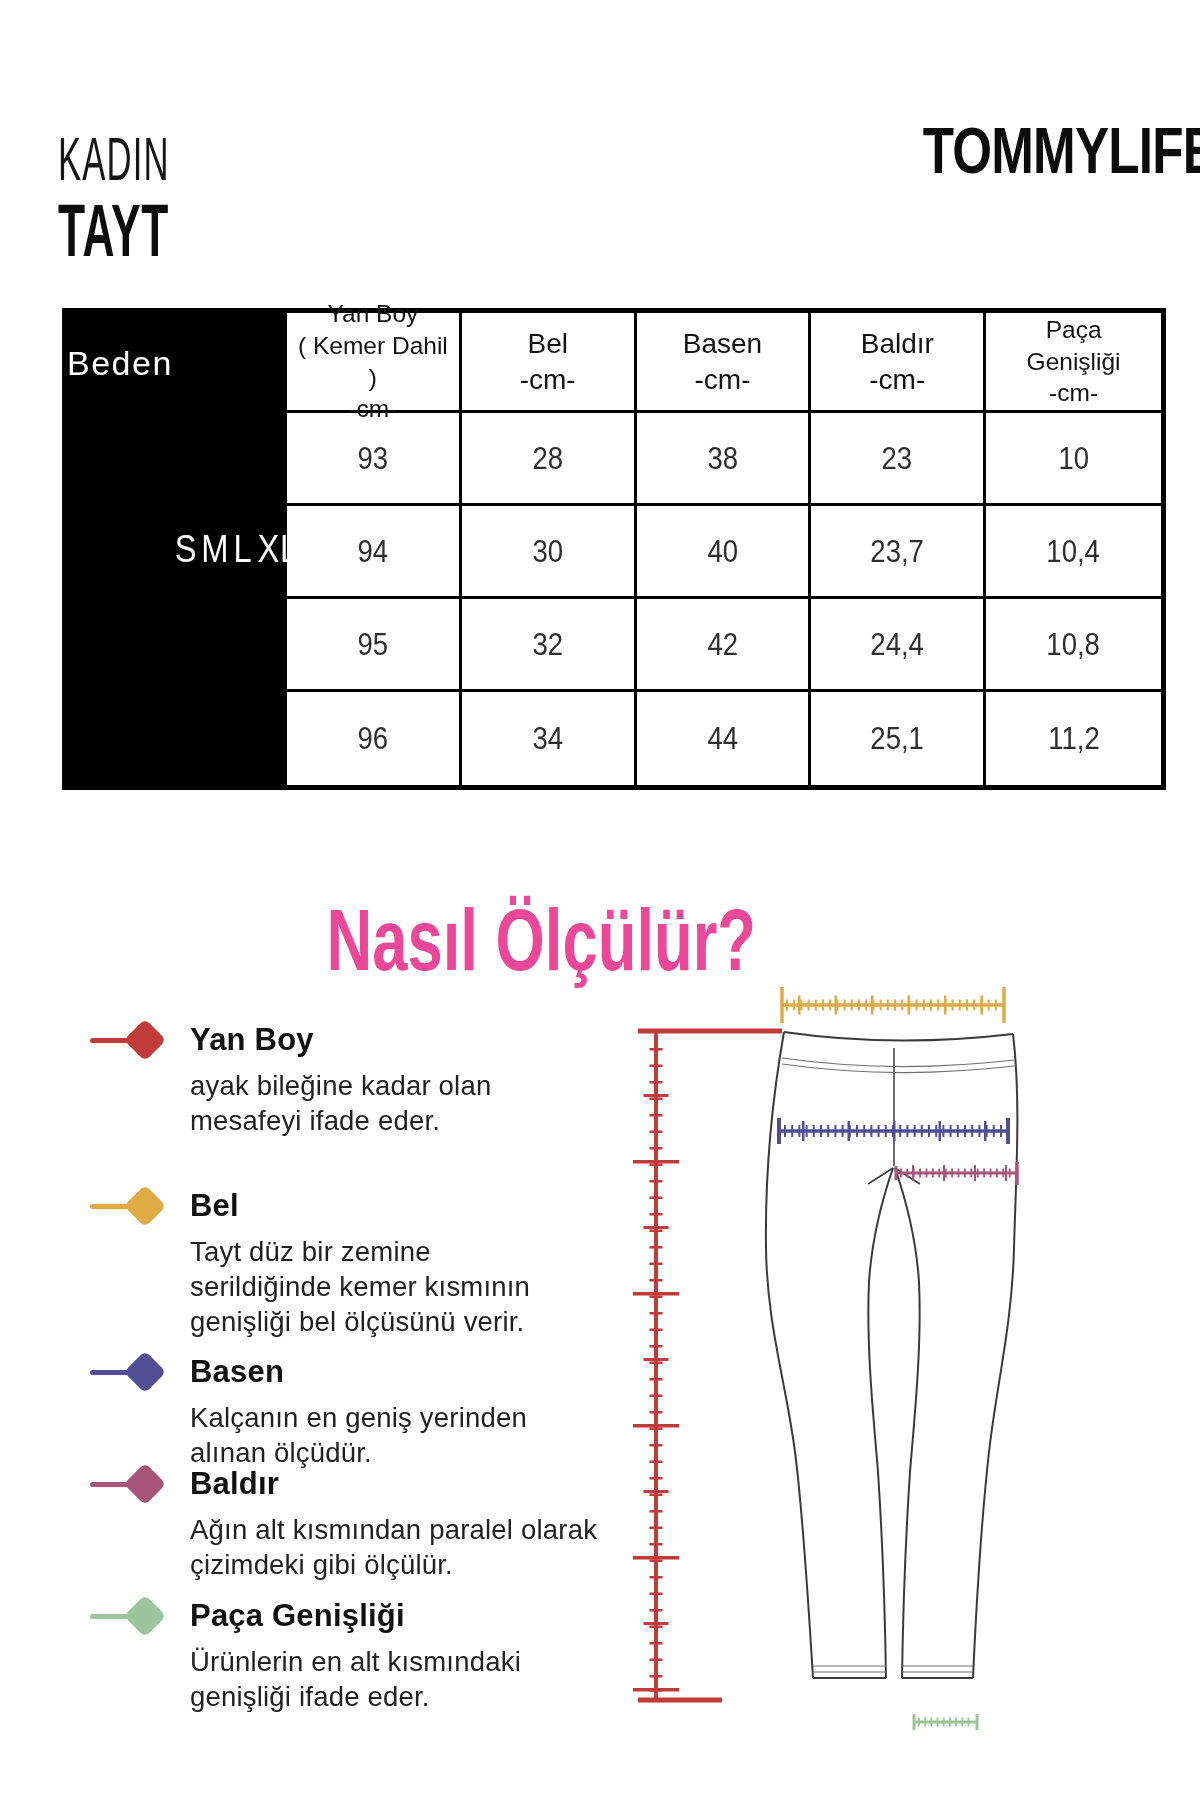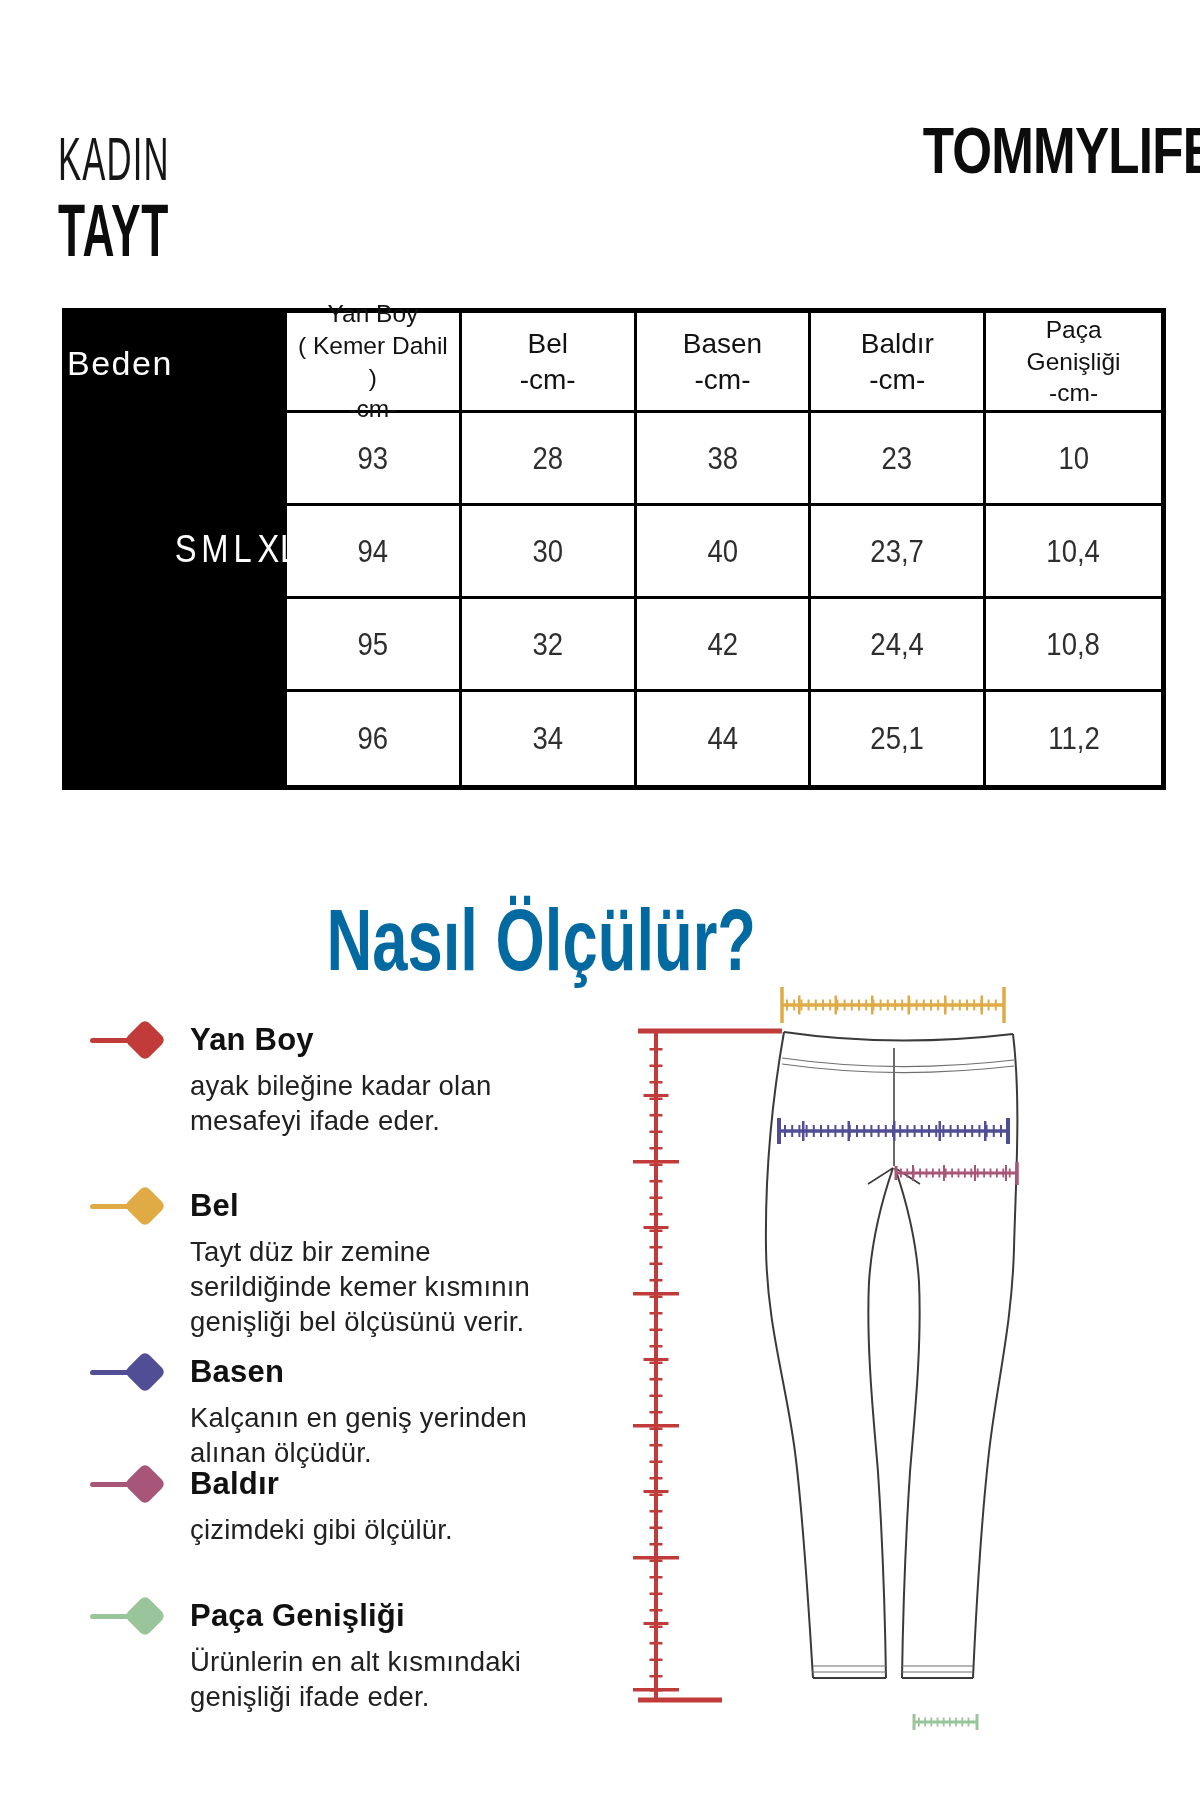--- a/index.html
+++ b/index.html
@@ -28,21 +28,21 @@
         border-right:3px solid #000;border-bottom:3px solid #000;}
   .head.small{font-size:24.5px;line-height:1.3;}
   .val{display:flex;align-items:center;justify-content:center;font-size:32px;color:#2e2e2e;
        border-right:3px solid #000;border-bottom:3px solid #000;}
   .table-wrap > *:nth-child(5n+1):not(.beden-col){border-right:none;}
   .table-wrap > *:nth-child(n+22){border-bottom:none;}
   .cond{display:inline-block;transform:scaleX(.86);transform-origin:center;}
 
   
   .measure-title{position:absolute;left:100px;top:896px;width:850px;text-align:center;
-                 font-size:88px;font-weight:600;line-height:1;color:#0369a1;}
+                 font-size:88px;font-weight:600;line-height:1;color:#ec4899;}
   .measure-title span{display:inline-block;transform:scaleX(.72);transform-origin:center top;white-space:nowrap;}
 
   .legend-item{position:absolute;left:68px;width:540px;}
   .lg-head{display:flex;align-items:center;height:44px;}
   .lg-marker{position:relative;width:92px;height:44px;flex:0 0 92px;}
   .lg-line{position:absolute;left:6px;top:19.5px;width:64px;height:5px;border-radius:3px;}
   .lg-diamond{position:absolute;left:46px;top:7px;width:30px;height:30px;border-radius:6px;transform:rotate(45deg);}
   .lg-title{font-size:31px;font-weight:700;color:#111;margin-left:14px;letter-spacing:.2px;}
   .lg-desc{margin-left:106px;margin-top:6px;font-size:27.5px;line-height:35px;color:#212121;letter-spacing:.2px;}
   .lg-ln{display:block;}
@@ -239,20 +239,21 @@
 
   <div class="legend-item lg-plum" style="top:1462px">
     <div class="lg-head">
       <span class="lg-marker">
           <span class="lg-line"></span>
           <span class="lg-diamond"></span>
         </span>
       <span class="lg-title">Baldır</span>
     </div>
     <div class="lg-desc">
+      <span class="lg-ln">Ağın alt kısmından paralel olarak</span>
       <span class="lg-ln">çizimdeki gibi ölçülür.</span>
     </div>
   </div>
 
   <div class="legend-item lg-green" style="top:1594px">
     <div class="lg-head">
       <span class="lg-marker">
           <span class="lg-line"></span>
           <span class="lg-diamond"></span>
         </span>

